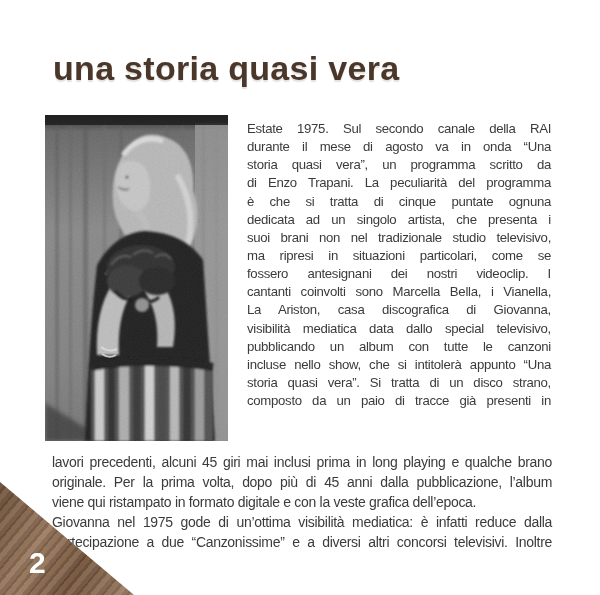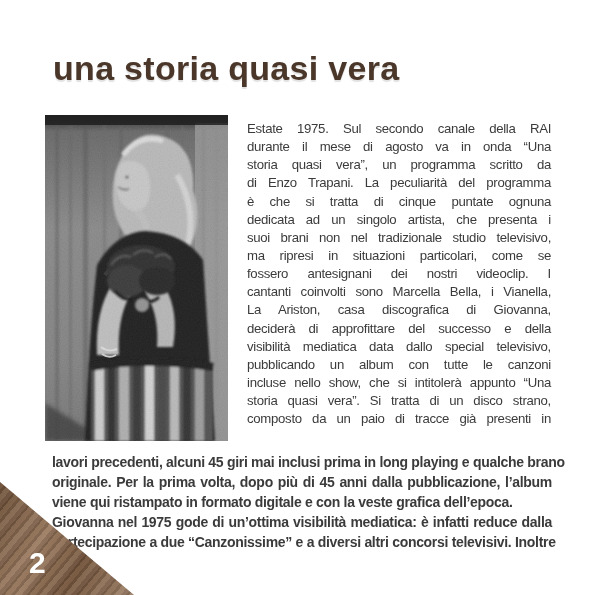--- a/index.html
+++ b/index.html
@@ -23,21 +23,21 @@
     position:absolute; left:45px; top:115px; width:183px; height:326px;
   }
   .photo svg { display:block; width:183px; height:326px; }
   .col-text {
     position:absolute; left:247px; top:120px; width:304px;
     font-size:13.2px; letter-spacing:-0.3px; color:#3B3B3B;
   }
   .col-text .ln { height:18.15px; line-height:18.15px; }
   .wide-text {
     position:absolute; left:52px; top:452px; width:500px;
-    font-size:14px; letter-spacing:-0.3px; color:#3B3B3B;font-weight:bold;
+    font-size:14px; letter-spacing:-0.3px; color:#3B3B3B;
   }
   .wide-text .ln { height:20px; line-height:20px; }
   .ln {
     white-space:nowrap; overflow:visible;
     text-align:justify; text-align-last:justify;
   }
   .ln.natural { text-align-last:left; }
   .corner {
     position:absolute; left:0; top:482px; width:134px; height:113px;
     clip-path:polygon(0 0, 0 100%, 100% 100%);
@@ -161,21 +161,20 @@
     <div class="ln">durante il mese di agosto va in onda “Una</div>
     <div class="ln">storia quasi vera”, un programma scritto da</div>
     <div class="ln">di Enzo Trapani. La peculiarità del programma</div>
     <div class="ln">è che si tratta di cinque puntate ognuna</div>
     <div class="ln">dedicata ad un singolo artista, che presenta i</div>
     <div class="ln">suoi brani non nel tradizionale studio televisivo,</div>
     <div class="ln">ma ripresi in situazioni particolari, come se</div>
     <div class="ln">fossero antesignani dei nostri videoclip. I</div>
     <div class="ln">cantanti coinvolti sono Marcella Bella, i Vianella,</div>
     <div class="ln">La Ariston, casa discografica di Giovanna,</div>
-    <div class="ln">deciderà di approfittare del successo e della</div>
     <div class="ln">visibilità mediatica data dallo special televisivo,</div>
     <div class="ln">pubblicando un album con tutte le canzoni</div>
     <div class="ln">incluse nello show, che si intitolerà appunto “Una</div>
     <div class="ln">storia quasi vera”. Si tratta di un disco strano,</div>
     <div class="ln">composto da un paio di tracce già presenti in</div>
   </div>
 
   <div class="wide-text">
     <div class="ln">lavori precedenti, alcuni 45 giri mai inclusi prima in long playing e qualche brano</div>
     <div class="ln">originale. Per la prima volta, dopo più di 45 anni dalla pubblicazione, l’album</div>

